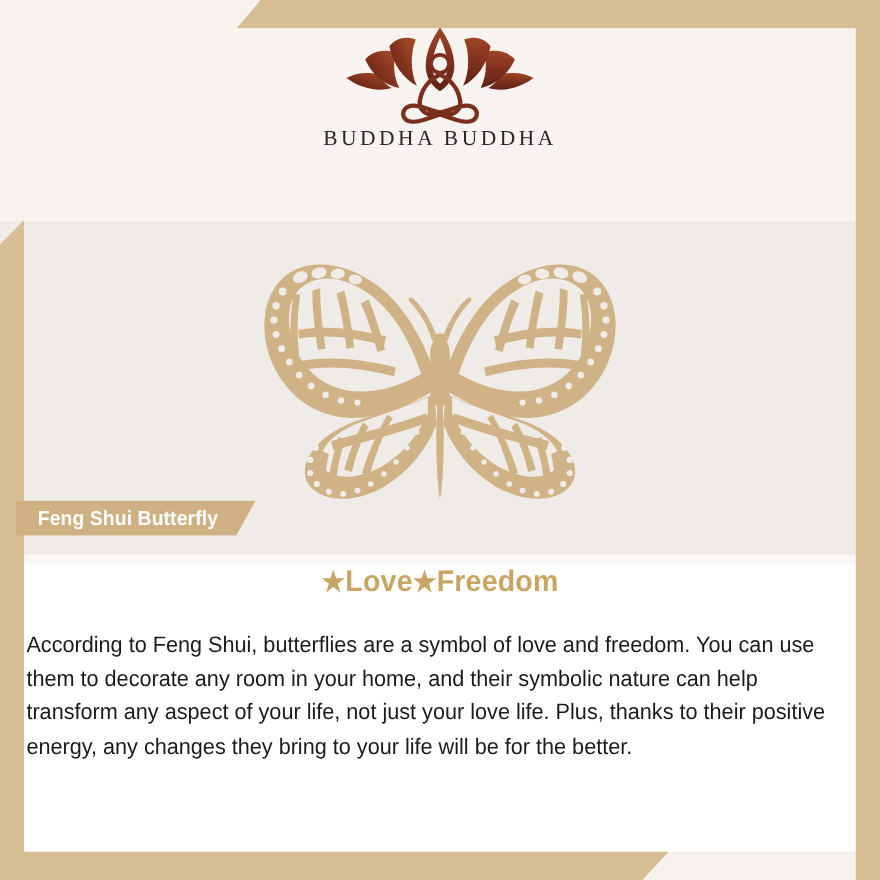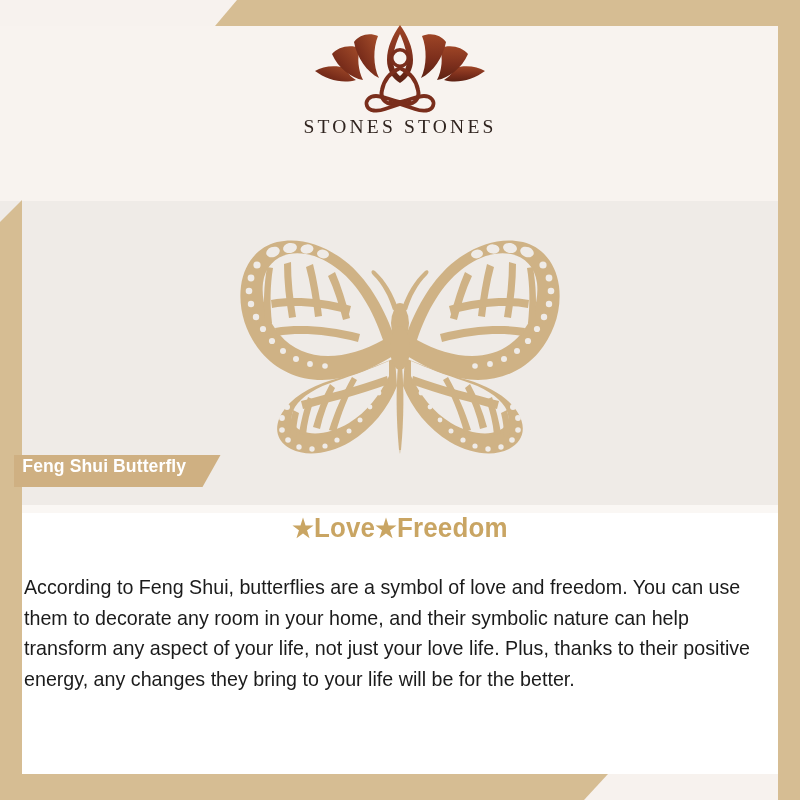--- a/index.html
+++ b/index.html
@@ -133,25 +133,26 @@
     display: flex;
     justify-content: center;
   }
   .butterfly-svg { width: 370px; height: 235px; display: block; }
 
   
   .fs-tag {
     position: absolute;
     top: 455px; left: 14px;
     height: 32px;
-    padding: 0 30px 0 4px;
+    padding: 0 30px 0 16px;
     background: #cfb082;
     clip-path: polygon(0 0, 100% 0, calc(100% - 18px) 100%, 0 100%);
     z-index: 6;
     display: flex;
+    align-items: center;
   }
   .fs-tag-text {
     color: #ffffff;
     font-size: 18.5px;
     font-weight: bold;
     letter-spacing: 0.1px;
     transform: scaleX(0.95);
     white-space: nowrap;
   }
 
@@ -230,21 +231,21 @@
         <circle cx="95" cy="36" r="8.2" fill="none" stroke="#7a2e1c" stroke-width="3.4"></circle>
 
         <path d="M95,46 C86,50 79,58 77,68 C75,76 80,82 88,82 L102,82 C110,82 115,76 113,68 C111,58 104,50 95,46 Z" fill="none" stroke="#7a2e1c" stroke-width="4"></path>
 
         <path d="M71,74 C64,74 60,79 62,84 C64,89 72,90 80,87 L95,82 L110,87 C118,90 126,89 128,84 C130,79 126,74 119,74
                  C112,74 105,78 95,80 C85,78 78,74 71,74 Z" fill="none" stroke="#7a2e1c" stroke-width="3.8" stroke-linejoin="round"></path>
 
         <path d="M84,79 C89,83 101,83 106,79" fill="none" stroke="#7a2e1c" stroke-width="3"></path>
       </svg>
     </span>
-    <span class="logo-text">STONES STONES</span>
+    <span class="logo-text">BUDDHA BUDDHA</span>
   </div>
 
 
   <div class="butterfly-wrap">
     <svg class="butterfly-svg" viewBox="0 0 370 235" xmlns="http://www.w3.org/2000/svg">
       <g fill="#cfb285">
 
         <path d="M178,105 C168,78 152,50 130,33 C108,16 84,9 62,14 C42,19 29,36 26,58
                  C23,82 31,106 46,124 C61,142 83,152 107,152 C130,152 155,142 178,128 Z
                  M168,112 C150,122 131,128 113,128 C94,128 77,121 65,107 C52,92 46,72 48,55

